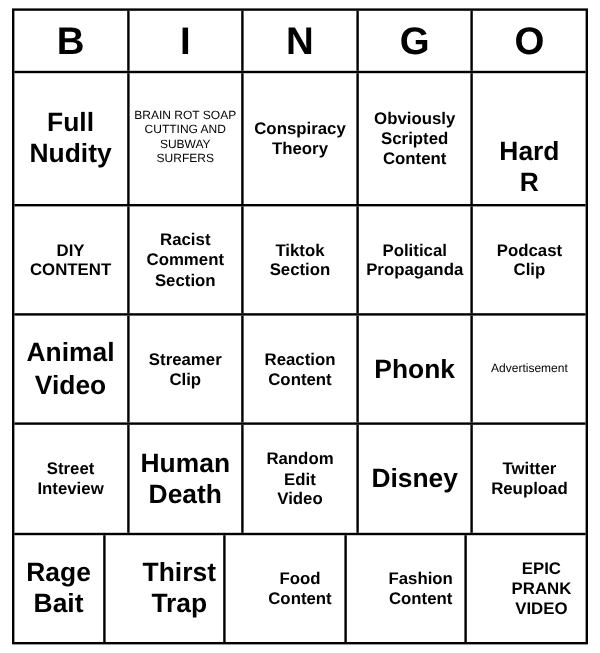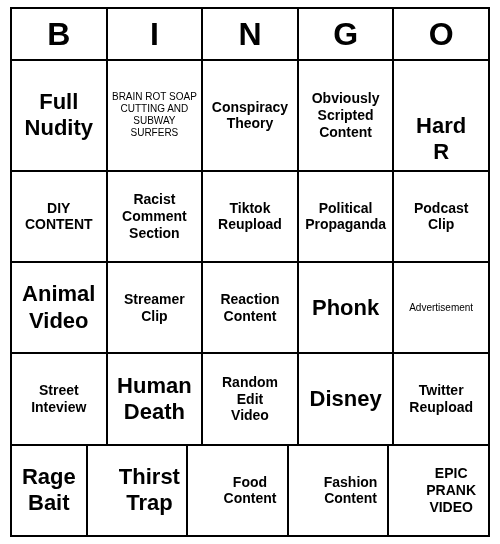--- a/index.html
+++ b/index.html
@@ -127,21 +127,21 @@
           <span class="cell-text medium" style="white-space: pre-line;">DIY
 CONTENT</span>
         </div>
         <div class="bingo-cell">
           <span class="cell-text medium" style="white-space: pre-line;">Racist
 Comment
 Section</span>
         </div>
         <div class="bingo-cell">
           <span class="cell-text medium" style="white-space: pre-line;">Tiktok
-Reupload</span>
+Section</span>
         </div>
         <div class="bingo-cell">
           <span class="cell-text medium" style="white-space: pre-line;">Political
 Propaganda</span>
         </div>
         <div class="bingo-cell">
           <span class="cell-text medium" style="white-space: pre-line;">Podcast
 Clip</span>
         </div>
       </div>

